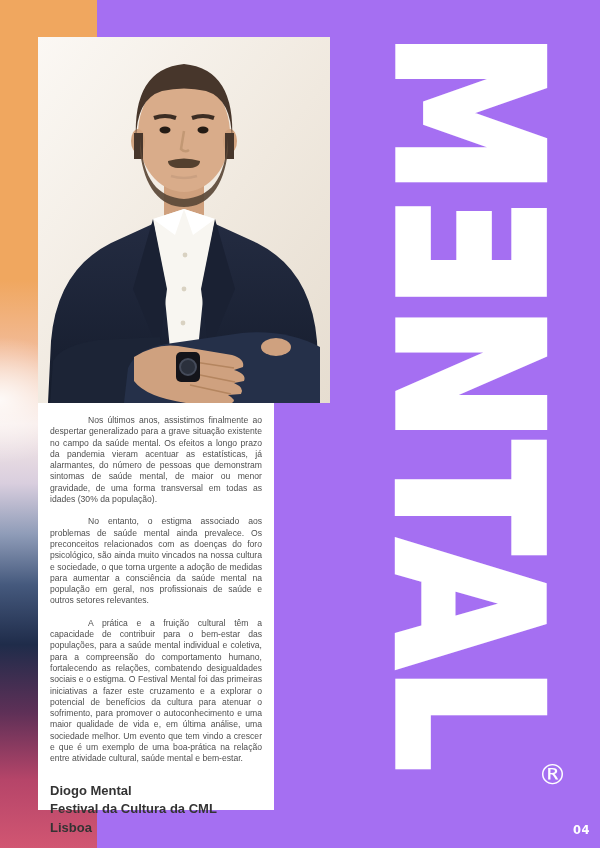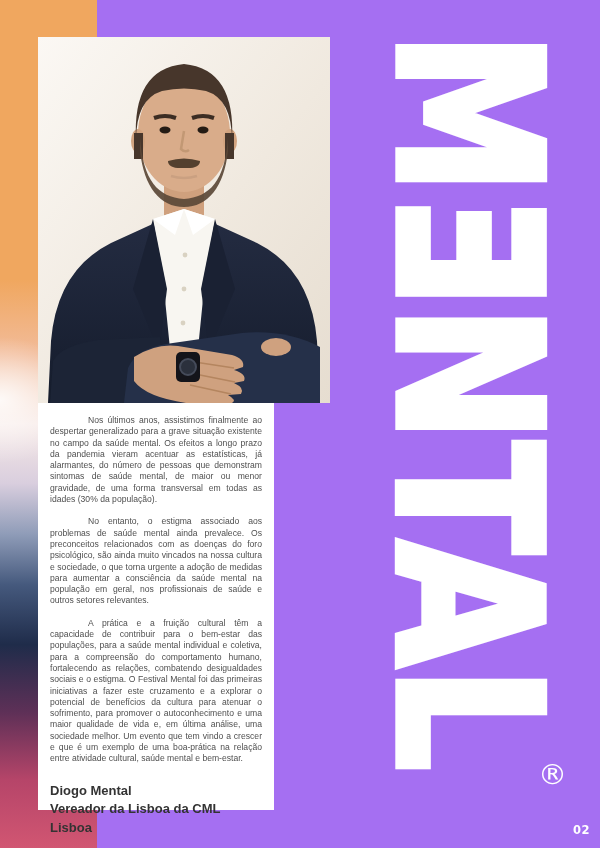--- a/index.html
+++ b/index.html
@@ -122,21 +122,21 @@
     </svg>
 
     <div class="text-block">
       <p>Nos últimos anos, assistimos finalmente ao despertar generalizado para a grave situação existente no campo da saúde mental. Os efeitos a longo prazo da pandemia vieram acentuar as estatísticas, já alarmantes, do número de pessoas que demonstram sintomas de saúde mental, de maior ou menor gravidade, de uma forma transversal em todas as idades (30% da população).</p>
       <p>No entanto, o estigma associado aos problemas de saúde mental ainda prevalece. Os preconceitos relacionados com as doenças do foro psicológico, são ainda muito vincados na nossa cultura e sociedade, o que torna urgente a adoção de medidas para aumentar a consciência da saúde mental na população em geral, nos profissionais de saúde e outros setores relevantes.</p>
       <p>A prática e a fruição cultural têm a capacidade de contribuir para o bem-estar das populações, para a saúde mental individual e coletiva, para a compreensão do comportamento humano, fortalecendo as relações, combatendo desigualdades sociais e o estigma. O Festival Mental foi das primeiras iniciativas a fazer este cruzamento e a explorar o potencial de benefícios da cultura para atenuar o sofrimento, para promover o autoconhecimento e uma maior qualidade de vida e, em última análise, uma sociedade melhor. Um evento que tem vindo a crescer e que é um exemplo de uma boa-prática na relação entre atividade cultural, saúde mental e bem-estar.</p>
     </div>
 
     <div class="signature">
       <div>Diogo Mental</div>
-      <div>Vereador da Lisboa da CML Lisboa</div>
+      <div>Festival da Cultura da CML Lisboa</div>
     </div>
   </div>
 
   <div class="brand">MƎNTAL</div>
   <div class="registered">®</div>
-  <div class="page-number">02</div>
+  <div class="page-number">04</div>
 
 </div>
 
 </body></html>

